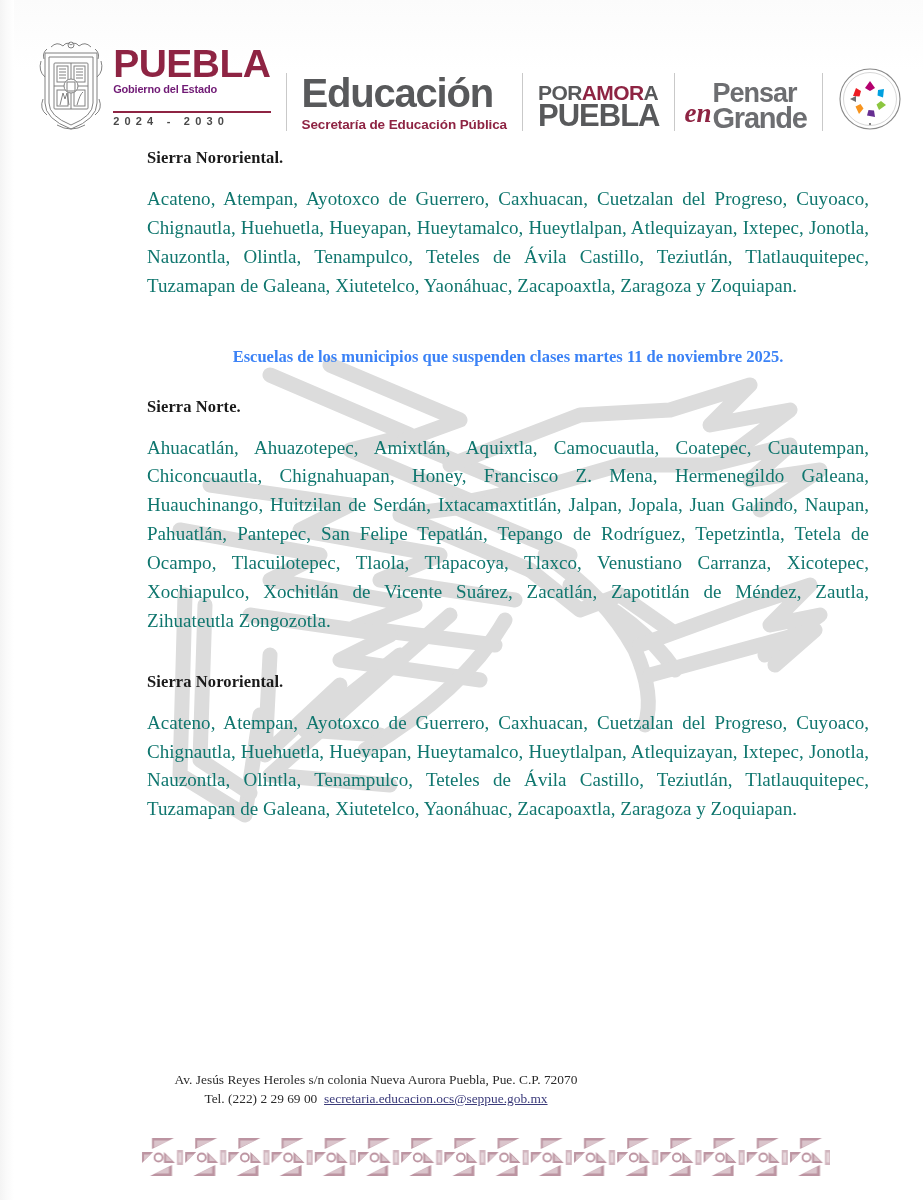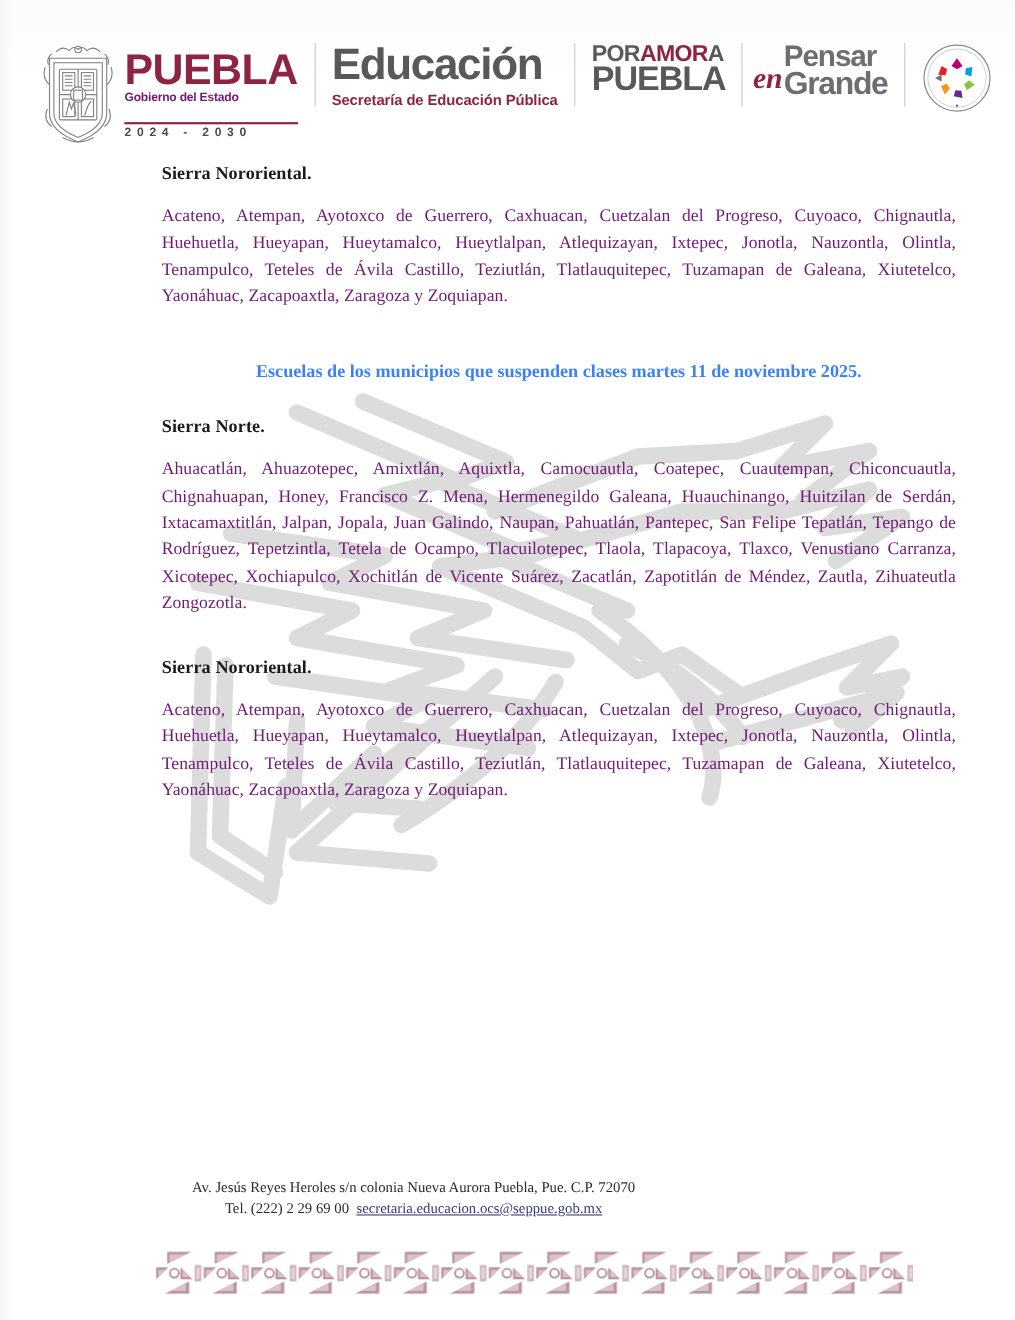--- a/index.html
+++ b/index.html
@@ -41,21 +41,21 @@
     left: 0; top: 0;
     width: 923px;
     height: 122px;
     z-index: 5;
     display: flex;
     align-items: center;
     justify-content: center;
   }
   .header-inner {
     display: flex;
-    align-items: flex-start;
+    align-items: flex-end;
     gap: 0px;
     transform: translateX(8px);
     margin-top: 48px;
   }
   .logo-block { display: flex; align-items: center; }
 
   
   .coat {
     width: 68px; height: 92px;
     margin-right: 8px;
@@ -191,23 +191,23 @@
   .sec-title {
     font-family: "Liberation Serif", serif;
     font-weight: 700;
     font-size: 16.5px;
     color: #1a1a1a;
     margin: 0 0 17px 0;
     letter-spacing: 0.1px;
   }
   .muni-list {
     font-family: "Liberation Serif", serif;
-    font-size: 16px;
+    font-size: 19px;
     line-height: 1.52;
-    color: #701a75;
+    color: #0f766e;
     text-align: justify;
     margin: 0;
     letter-spacing: 0.05px;
   }
   .center-heading {
     font-family: "Liberation Serif", serif;
     font-weight: 700;
     font-size: 16.5px;
     color: #3b82f6;
     text-align: center;

